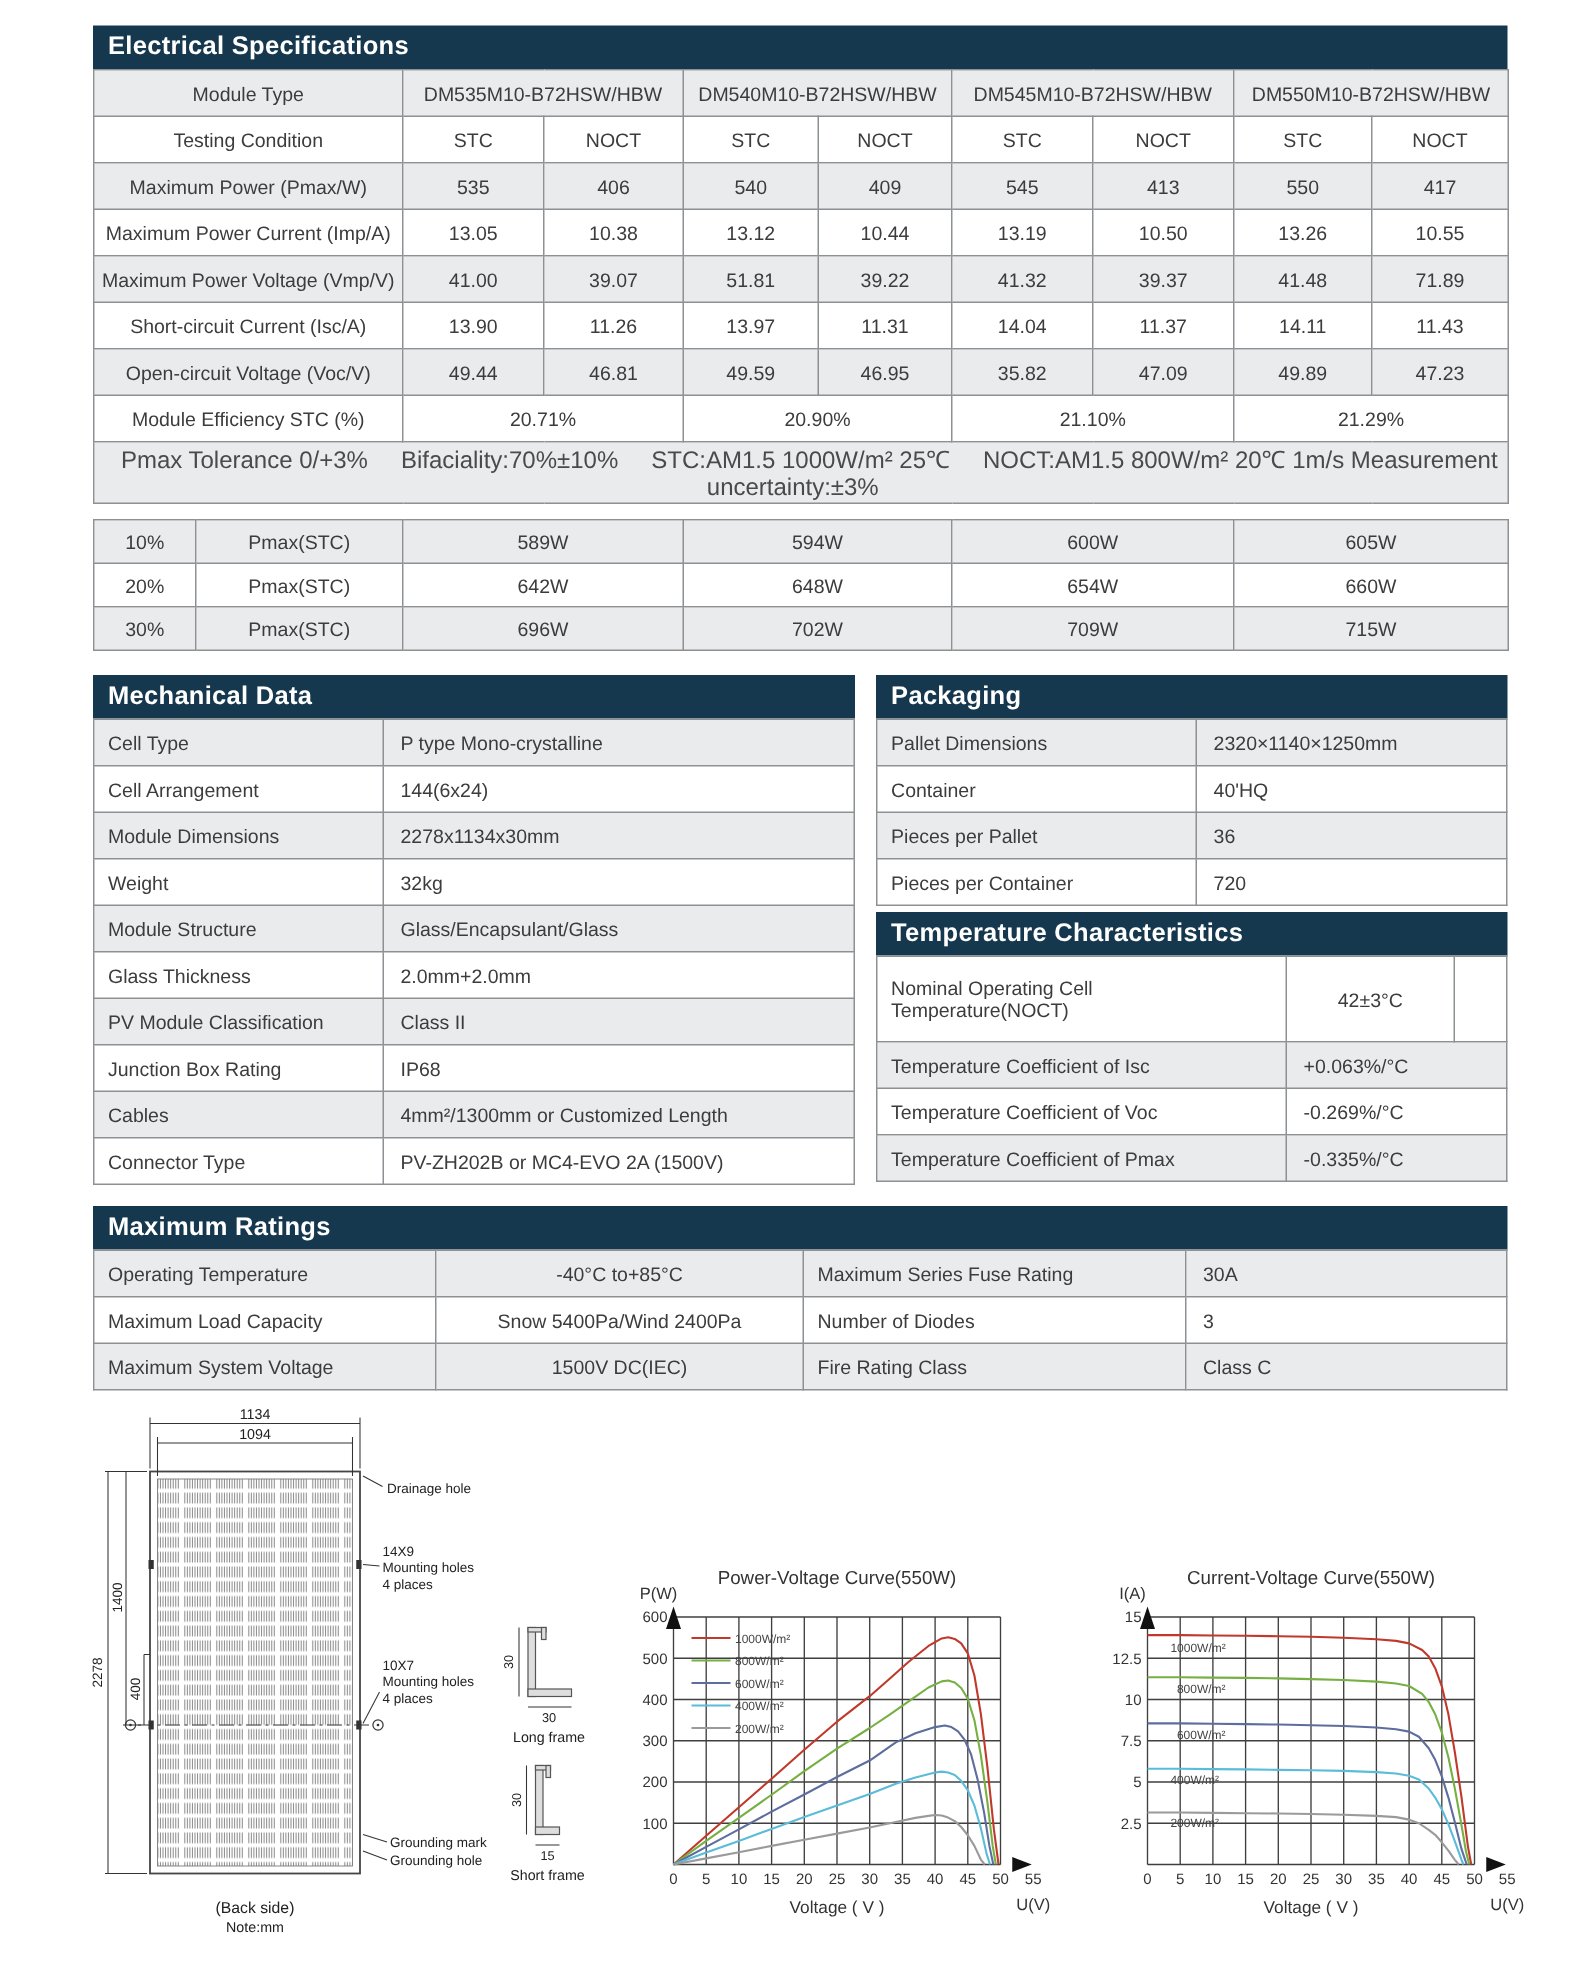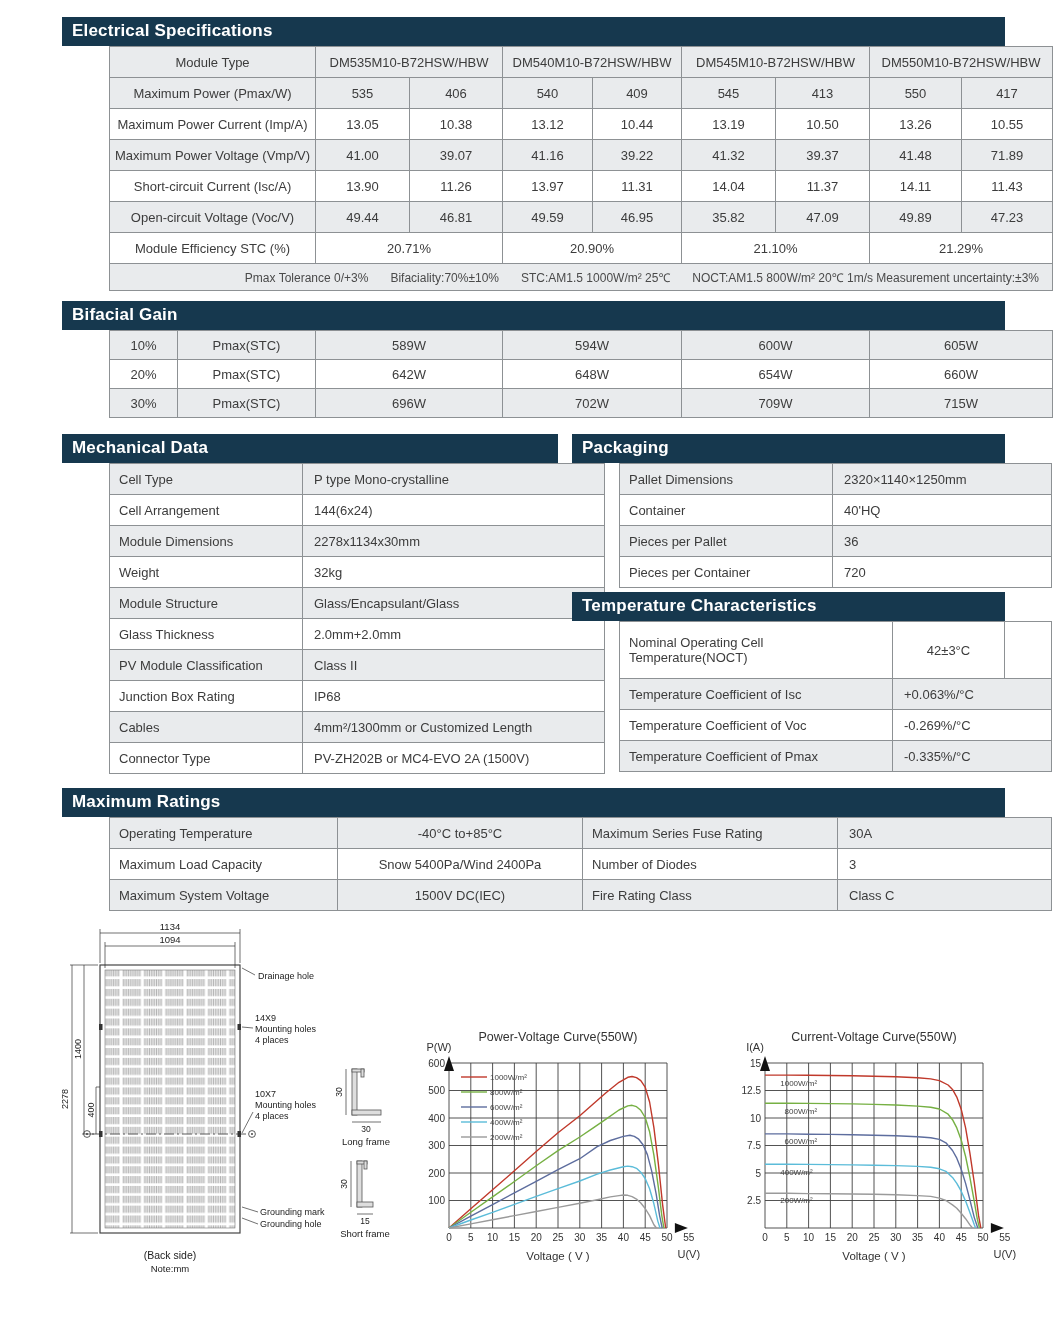--- a/index.html
+++ b/index.html
@@ -1,24 +1,24 @@
 <!DOCTYPE html>
 <html><head>
 <meta charset="utf-8">
 <style>
   html,body{margin:0;padding:0;background:#fff;}
   body{width:1060px;font-family:"Liberation Sans",sans-serif;color:#3c3c3c;}
   .page{padding-top:17px;}
   .sec{margin:0 55px 0 62px;}
   .secbar{background:#16384e;color:#fff;font-weight:bold;font-size:17px;padding:4px 10px 5px 10px;letter-spacing:.2px;}
-  table{border-collapse:collapse;width:100%;table-layout:fixed;margin-left:47px;}
+  table{border-collapse:collapse;width:100%;table-layout:fixed;}
   td{border:1px solid #8d9194;font-size:13px;height:30px;text-align:center;padding:0 2px;overflow:hidden;background:#fff;}
   tr.g td{background:#e9ebed;}
   td.lbl{font-size:13px;}
-  td.fn{font-size:12px;height:26px;color:#4a4a4a;text-align:right;}
+  td.fn{font-size:16px;height:26px;color:#4a4a4a;}
   td.left{text-align:left;padding-left:9px;}
   td.leftv{text-align:left;padding-left:11px;}
   .twocol{display:flex;margin:16px 55px 0 62px;gap:14px;align-items:flex-start;}
   .colL{width:554px;}
   .colR{width:459px;}
   .mt10{margin-top:10px;}
   .mt14{margin-top:14px;}
   .gap4{height:4px;}
   .figures{display:flex;align-items:flex-end;margin:8px 0 0 58px;}
   .chartwrap{margin-top:46px;}
@@ -46,20 +46,31 @@
           <col style="width:91px">
       </colgroup>
       <tbody>
           <tr class="g">
             <td class="lbl">Module Type</td>
             <td colspan="2">DM535M10-B72HSW/HBW</td>
             <td colspan="2">DM540M10-B72HSW/HBW</td>
             <td colspan="2">DM545M10-B72HSW/HBW</td>
             <td colspan="2">DM550M10-B72HSW/HBW</td>
           </tr>
+          <tr>
+            <td class="lbl">Testing Condition</td>
+            <td>STC</td>
+            <td>NOCT</td>
+            <td>STC</td>
+            <td>NOCT</td>
+            <td>STC</td>
+            <td>NOCT</td>
+            <td>STC</td>
+            <td>NOCT</td>
+          </tr>
           <tr class="g">
             <td class="lbl">Maximum Power (Pmax/W)</td>
             <td>535</td>
             <td>406</td>
             <td>540</td>
             <td>409</td>
             <td>545</td>
             <td>413</td>
             <td>550</td>
             <td>417</td>
@@ -72,21 +83,21 @@
             <td>10.44</td>
             <td>13.19</td>
             <td>10.50</td>
             <td>13.26</td>
             <td>10.55</td>
           </tr>
           <tr class="g">
             <td class="lbl">Maximum Power Voltage (Vmp/V)</td>
             <td>41.00</td>
             <td>39.07</td>
-            <td>41.16</td>
+            <td>51.81</td>
             <td>39.22</td>
             <td>41.32</td>
             <td>39.37</td>
             <td>41.48</td>
             <td>71.89</td>
           </tr>
           <tr>
             <td class="lbl">Short-circuit Current (Isc/A)</td>
             <td>13.90</td>
             <td>11.26</td>
@@ -116,23 +127,20 @@
             <td colspan="2">21.29%</td>
           </tr>
           <tr class="g">
             <td colspan="9" class="fn"><span style="margin: 0px 11px;">Pmax Tolerance 0/+3%</span><span style="margin: 0px 11px;">Bifaciality:70%±10%</span><span style="margin: 0px 11px;">STC:AM1.5 1000W/m² 25℃</span><span style="margin: 0px 11px;">NOCT:AM1.5 800W/m² 20℃ 1m/s Measurement uncertainty:±3%</span></td>
           </tr>
         </tbody>
     </table>
   </section>
 
   <section class="sec mt10">
-    <div class="secbar">
-      <span>Bifacial Gain</span>
-    </div>
     <table>
       <colgroup>
         <col style="width:68px">
           <col style="width:138px">
           <col style="width:187px">
           <col style="width:179px">
           <col style="width:188px">
           <col style="width:183px">
       </colgroup>
       <tbody>

